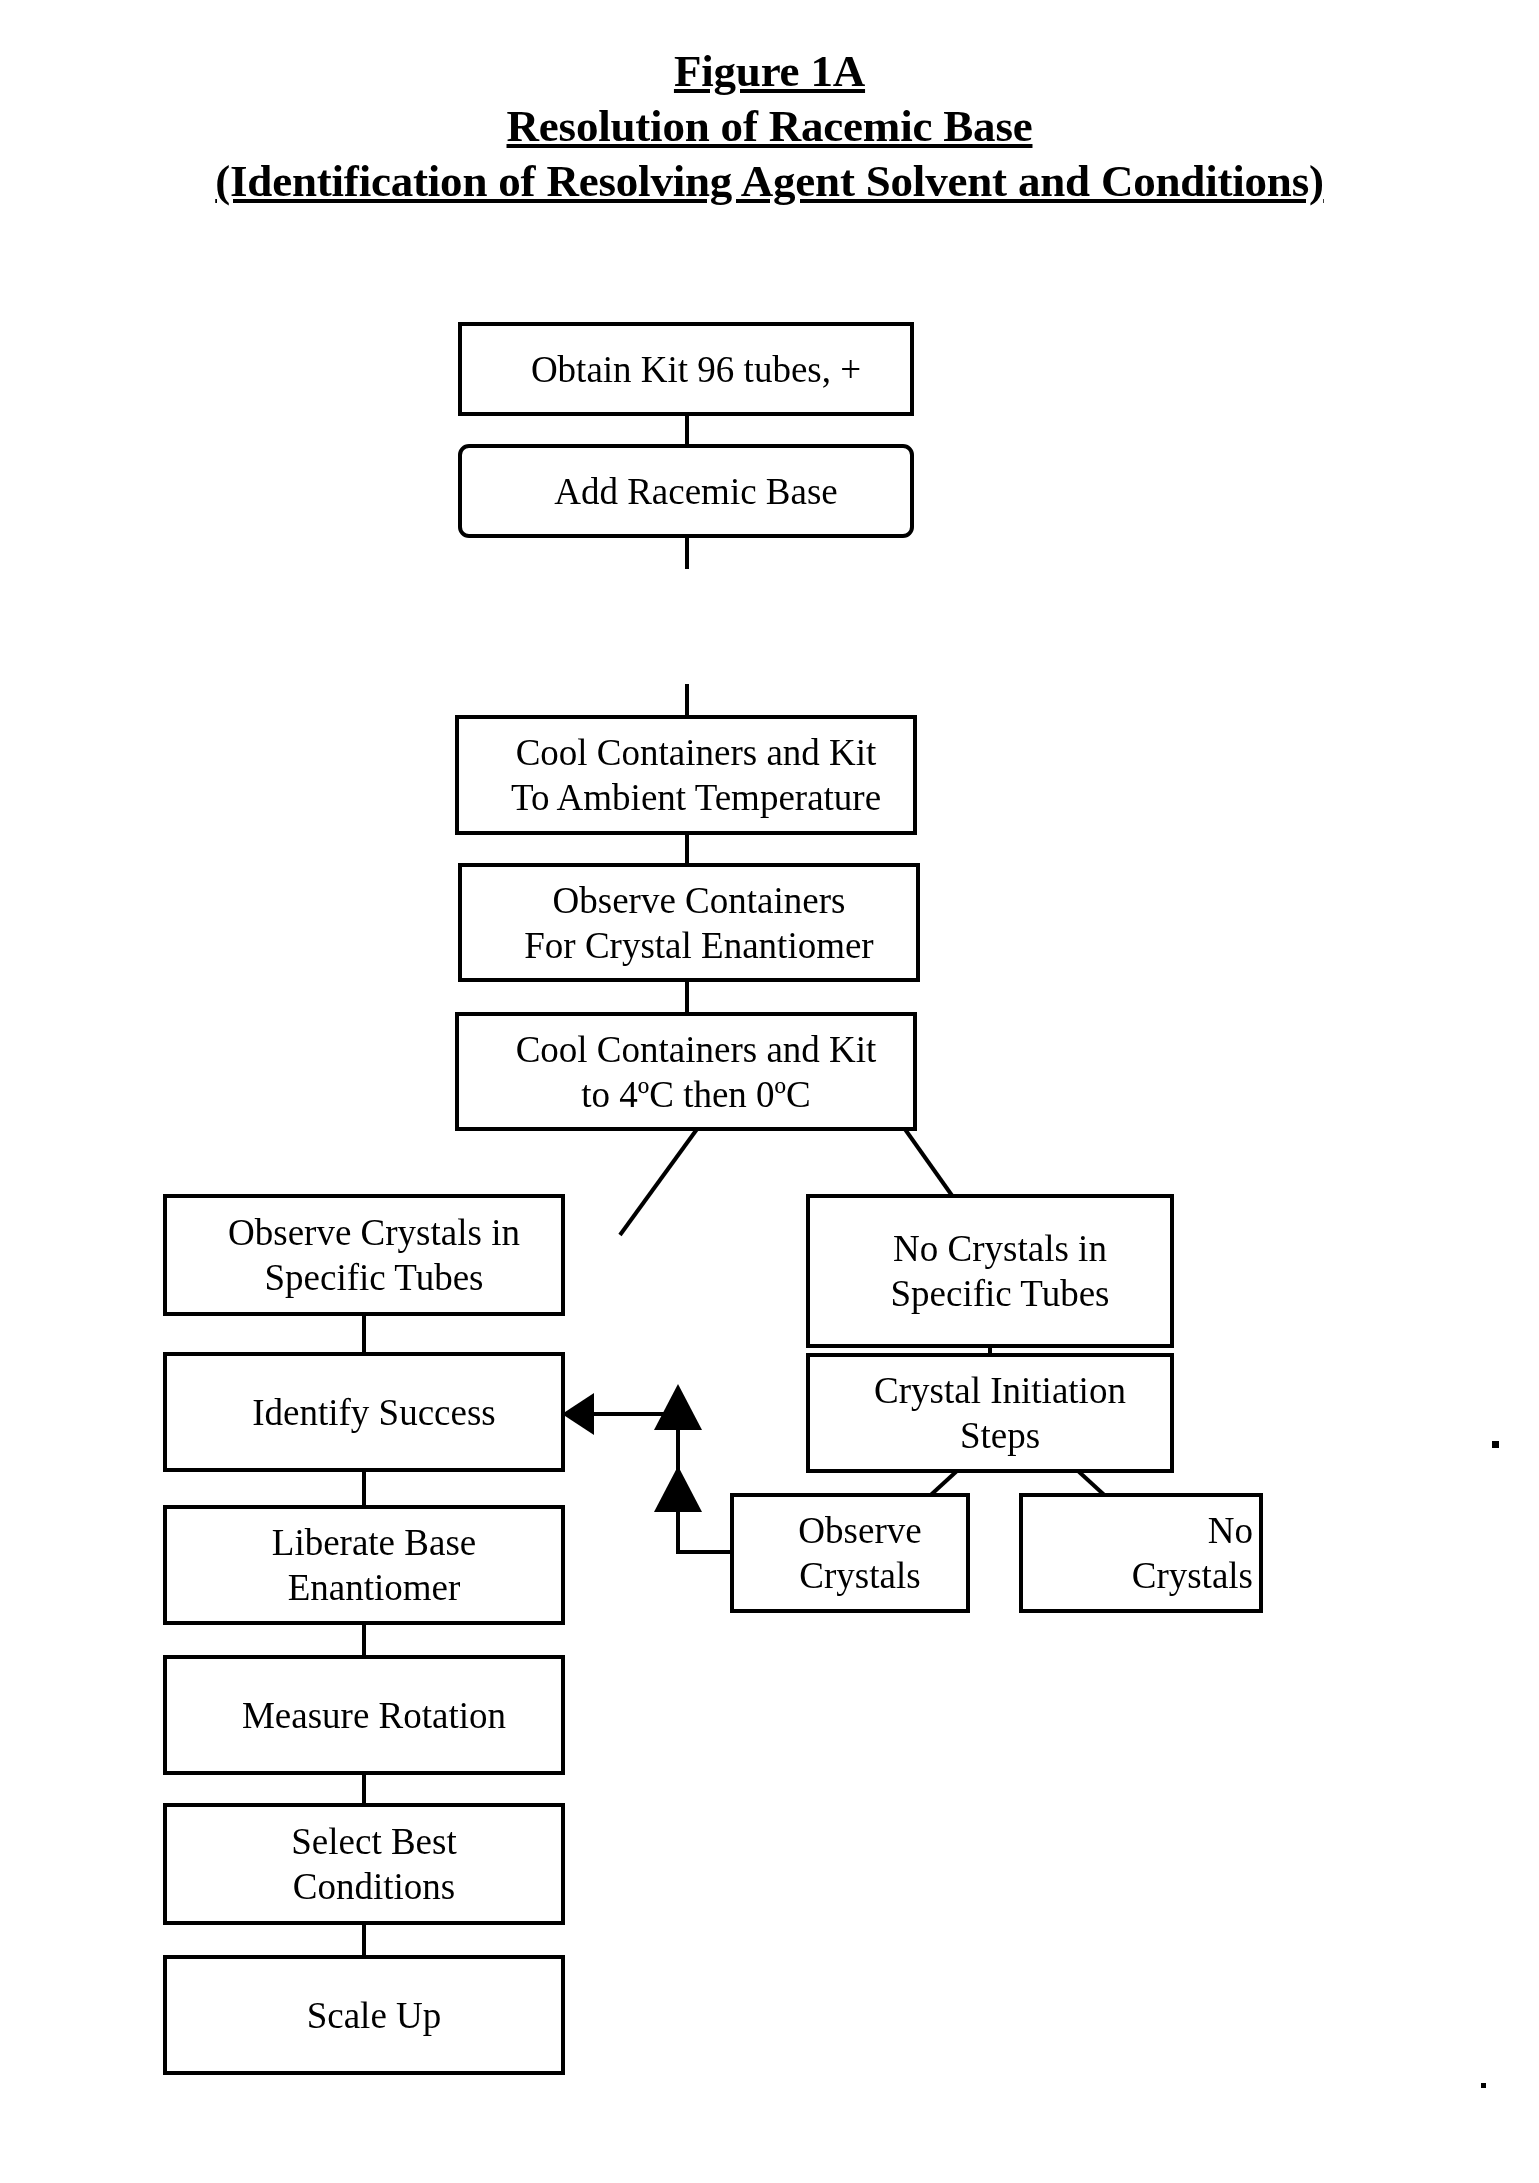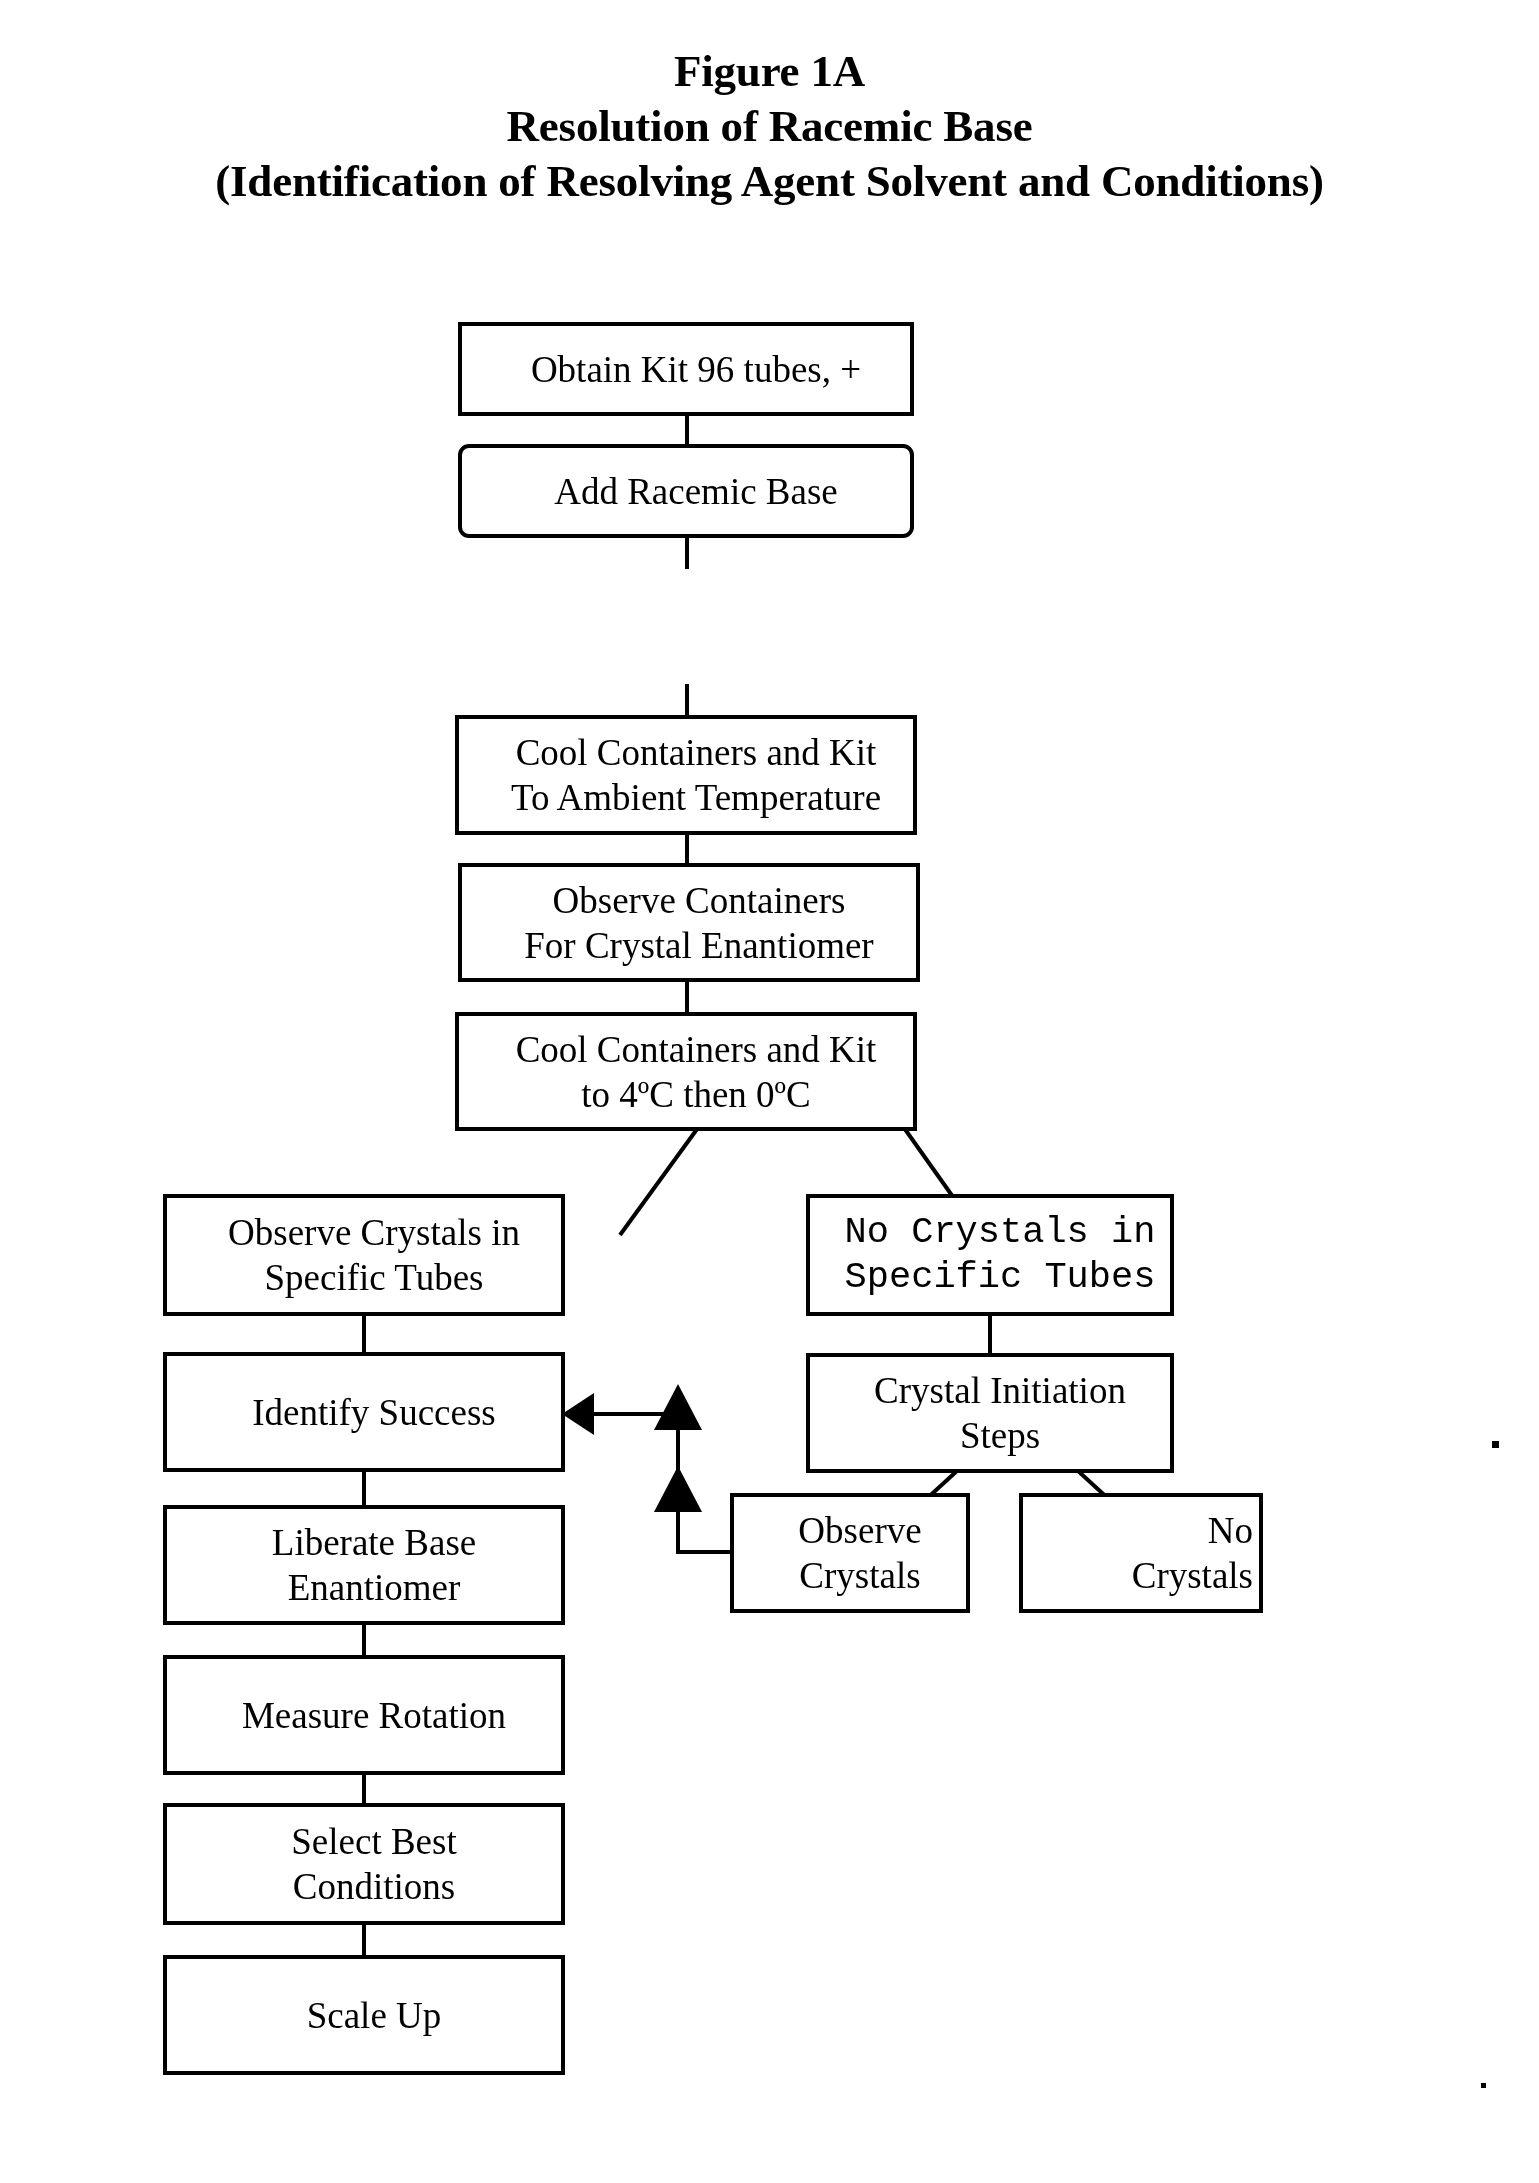--- a/index.html
+++ b/index.html
@@ -27,20 +27,21 @@
     top: 44px;
     width: 1539px;
     text-align: center;
   }
   #title-block .tline {
     font-weight: bold;
     font-size: 45px;
     line-height: 55px;
     letter-spacing: -0.2px;
     white-space: nowrap;
+    text-decoration: underline;
   }
 
   
   .node {
     position: absolute;
     border: 4px solid #000000;
     background: #ffffff;
     display: flex;
     align-items: center;
     justify-content: center;
@@ -187,21 +188,21 @@
     </span>
   </div>
 
   <div class="node" style="left:163px; top:1194px; width:402px; height:122px;">
     <span class="nlabel">
       <span class="ln">Observe Crystals in</span>
       <span class="ln">Specific Tubes</span>
     </span>
   </div>
 
-  <div class="node" style="left:806px; top:1194px; width:368px; height:122px;font-family:Liberation Mono, monospace;">
+  <div class="node" style="left:806px; top:1194px; width:368px; height:154px;">
     <span class="nlabel">
       <span class="ln">No Crystals in</span>
       <span class="ln">Specific Tubes</span>
     </span>
   </div>
 
   <div class="node" style="left:163px; top:1352px; width:402px; height:120px;">
     <span class="nlabel">
       <span class="ln">Identify Success</span>
     </span>

